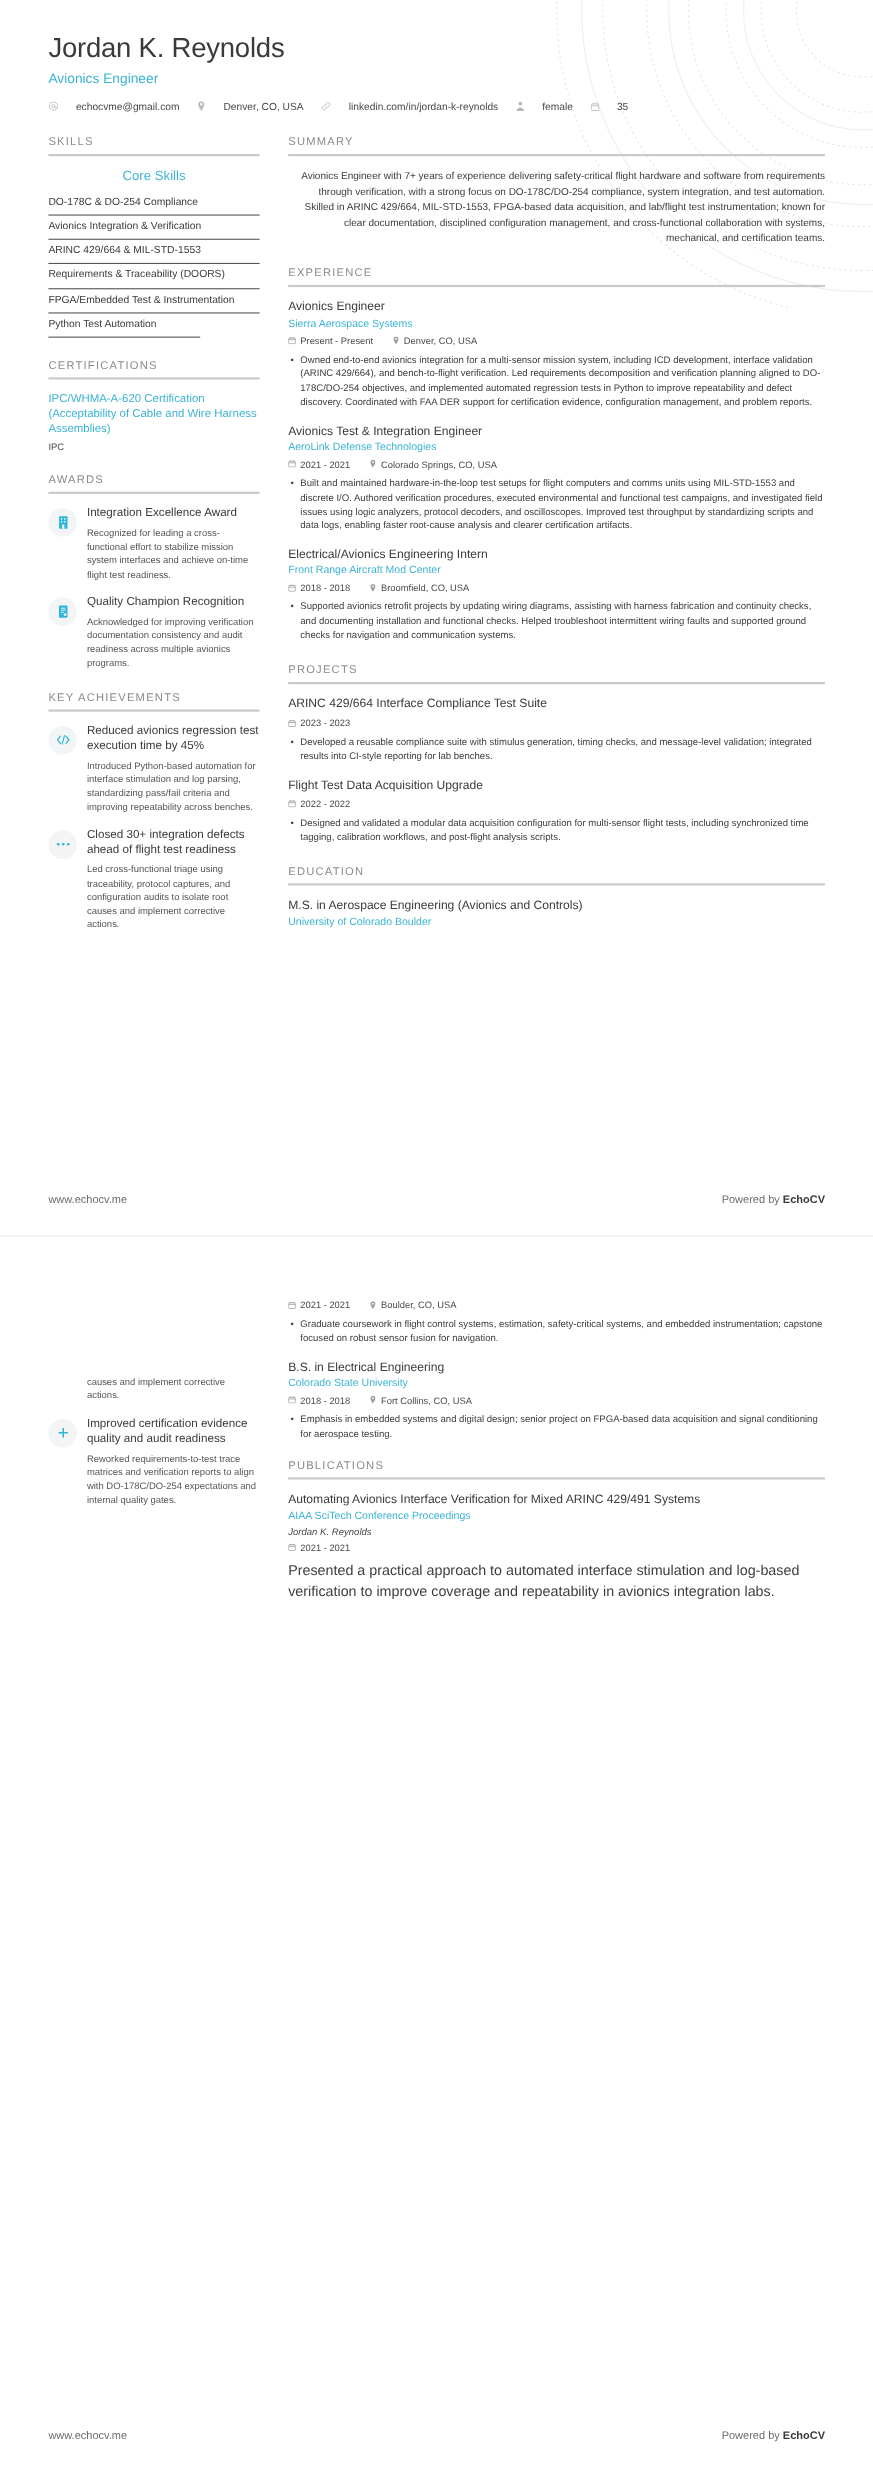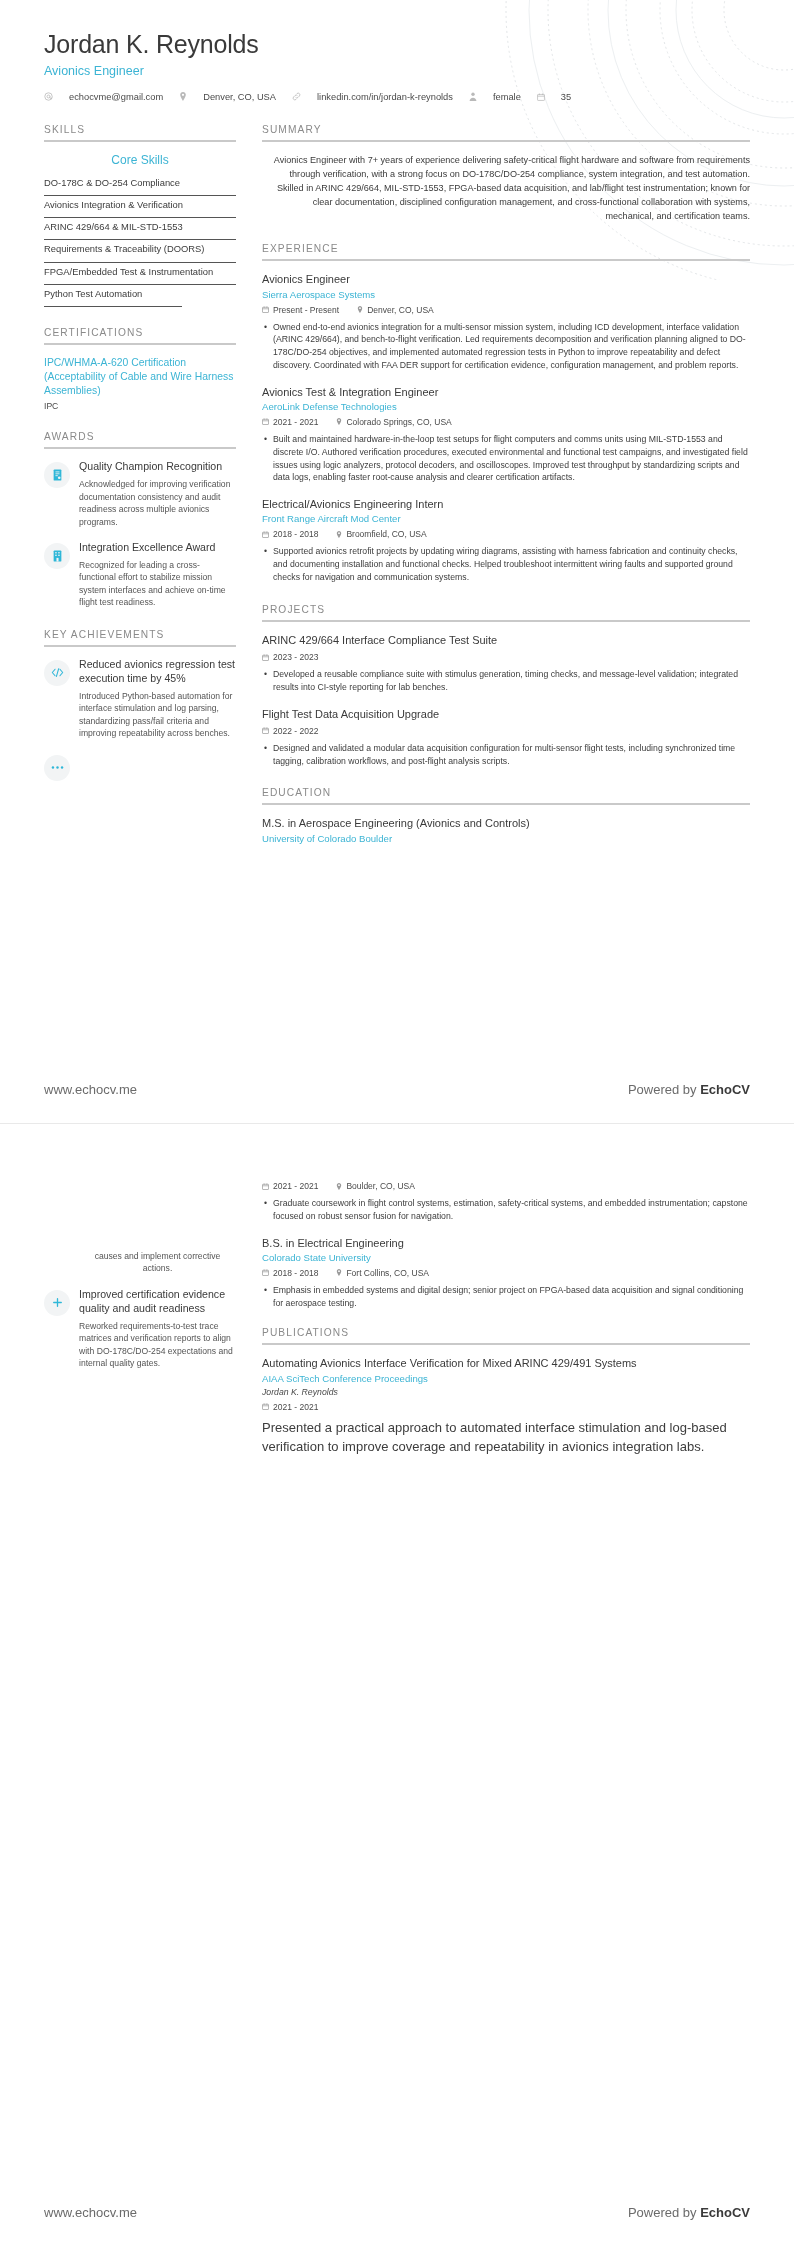--- a/index.html
+++ b/index.html
@@ -207,21 +207,21 @@
   }
 
   
   .footer {
     position: absolute;
     left: 44px; right: 44px;
     bottom: 26px;
     display: flex;
     justify-content: space-between;
     align-items: flex-end;
-    font-size: 13px;
+    font-size: 10px;
     color: #6b6b6b;
     z-index: 3;
   }
   .footer .brand { font-weight: 700; color: #3a3a3a; }
   .footer .brand .pre { font-weight: 400; color: #6b6b6b; }
 
   .spacer-top { height: 74px; }
 </style>
 </head>
 <body>
@@ -332,44 +332,44 @@
         </div>
 
         <div class="sec">
           <div class="sec-title">AWARDS</div>
           <div class="sec-rule"></div>
 
           <div class="card">
             <div class="card-ico">
               <svg width="11" height="12" viewBox="0 0 12 14" fill="currentColor">
                 <rect x="1.5" y="0.5" width="9" height="13" rx="1"></rect>
-                <path d="M3.6 3.4h4.8M3.6 5.6h4.8M3.6 7.8h2.8" stroke="#f2f4f5" stroke-width="1" fill="none"></path>
-                <circle cx="8" cy="10.2" r="1.5" fill="#f2f4f5"></circle>
-              </svg>
-            </div>
-            <div class="card-body">
-              <div class="card-title">Quality Champion Recognition</div>
-              <div class="card-desc">Acknowledged for improving verification documentation consistency and audit readiness across multiple avionics programs.</div>
-            </div>
-          </div>
-
-          <div class="card">
-            <div class="card-ico">
-              <svg width="11" height="12" viewBox="0 0 12 14" fill="currentColor">
-                <rect x="1.5" y="0.5" width="9" height="13" rx="1"></rect>
                 <rect x="3.4" y="2.4" width="1.6" height="1.6" fill="#f2f4f5"></rect>
                 <rect x="6.9" y="2.4" width="1.6" height="1.6" fill="#f2f4f5"></rect>
                 <rect x="3.4" y="5.4" width="1.6" height="1.6" fill="#f2f4f5"></rect>
                 <rect x="6.9" y="5.4" width="1.6" height="1.6" fill="#f2f4f5"></rect>
                 <rect x="4.8" y="9.2" width="2.4" height="4.3" fill="#f2f4f5"></rect>
               </svg>
             </div>
             <div class="card-body">
               <div class="card-title">Integration Excellence Award</div>
               <div class="card-desc">Recognized for leading a cross-functional effort to stabilize mission system interfaces and achieve on-time flight test readiness.</div>
+            </div>
+          </div>
+
+          <div class="card">
+            <div class="card-ico">
+              <svg width="11" height="12" viewBox="0 0 12 14" fill="currentColor">
+                <rect x="1.5" y="0.5" width="9" height="13" rx="1"></rect>
+                <path d="M3.6 3.4h4.8M3.6 5.6h4.8M3.6 7.8h2.8" stroke="#f2f4f5" stroke-width="1" fill="none"></path>
+                <circle cx="8" cy="10.2" r="1.5" fill="#f2f4f5"></circle>
+              </svg>
+            </div>
+            <div class="card-body">
+              <div class="card-title">Quality Champion Recognition</div>
+              <div class="card-desc">Acknowledged for improving verification documentation consistency and audit readiness across multiple avionics programs.</div>
             </div>
           </div>
         </div>
 
         <div class="sec">
           <div class="sec-title">KEY ACHIEVEMENTS</div>
           <div class="sec-rule"></div>
 
           <div class="card">
             <div class="card-ico">
@@ -386,20 +386,24 @@
           </div>
 
           <div class="card">
             <div class="card-ico">
               <svg width="13" height="5" viewBox="0 0 16 6" fill="currentColor">
                 <circle cx="2.4" cy="3" r="1.5"></circle>
                   <circle cx="8" cy="3" r="1.5"></circle>
                   <circle cx="13.6" cy="3" r="1.5"></circle>
               </svg>
             </div>
+            <div class="card-body">
+              <div class="card-title">Closed 30+ integration defects ahead of flight test readiness</div>
+              <div class="card-desc">Led cross-functional triage using traceability, protocol captures, and configuration audits to isolate root causes and implement corrective actions.</div>
+            </div>
           </div>
         </div>
 
       </div>
 
       <div class="col-right">
 
         <div class="sec">
           <div class="sec-title">SUMMARY</div>
           <div class="sec-rule"></div>
@@ -557,21 +561,21 @@
 </div>
 
 <div class="page">
   <div class="sheet">
     <div class="body">
 
       <div class="col-left">
         <div class="spacer-top"></div>
 
         <div class="card">
-          <div class="card-body" style="margin-left:35px;text-align:center;">
+          <div class="card-body" style="margin-left:35px;">
             <div class="card-desc">causes and implement corrective actions.</div>
           </div>
         </div>
 
         <div class="card">
           <div class="card-ico">
             <svg width="11" height="11" viewBox="0 0 14 14" fill="none" stroke="currentColor" stroke-width="1.7" stroke-linecap="round">
               <path d="M7 2.2v9.6M2.2 7h9.6"></path>
             </svg>
           </div>

